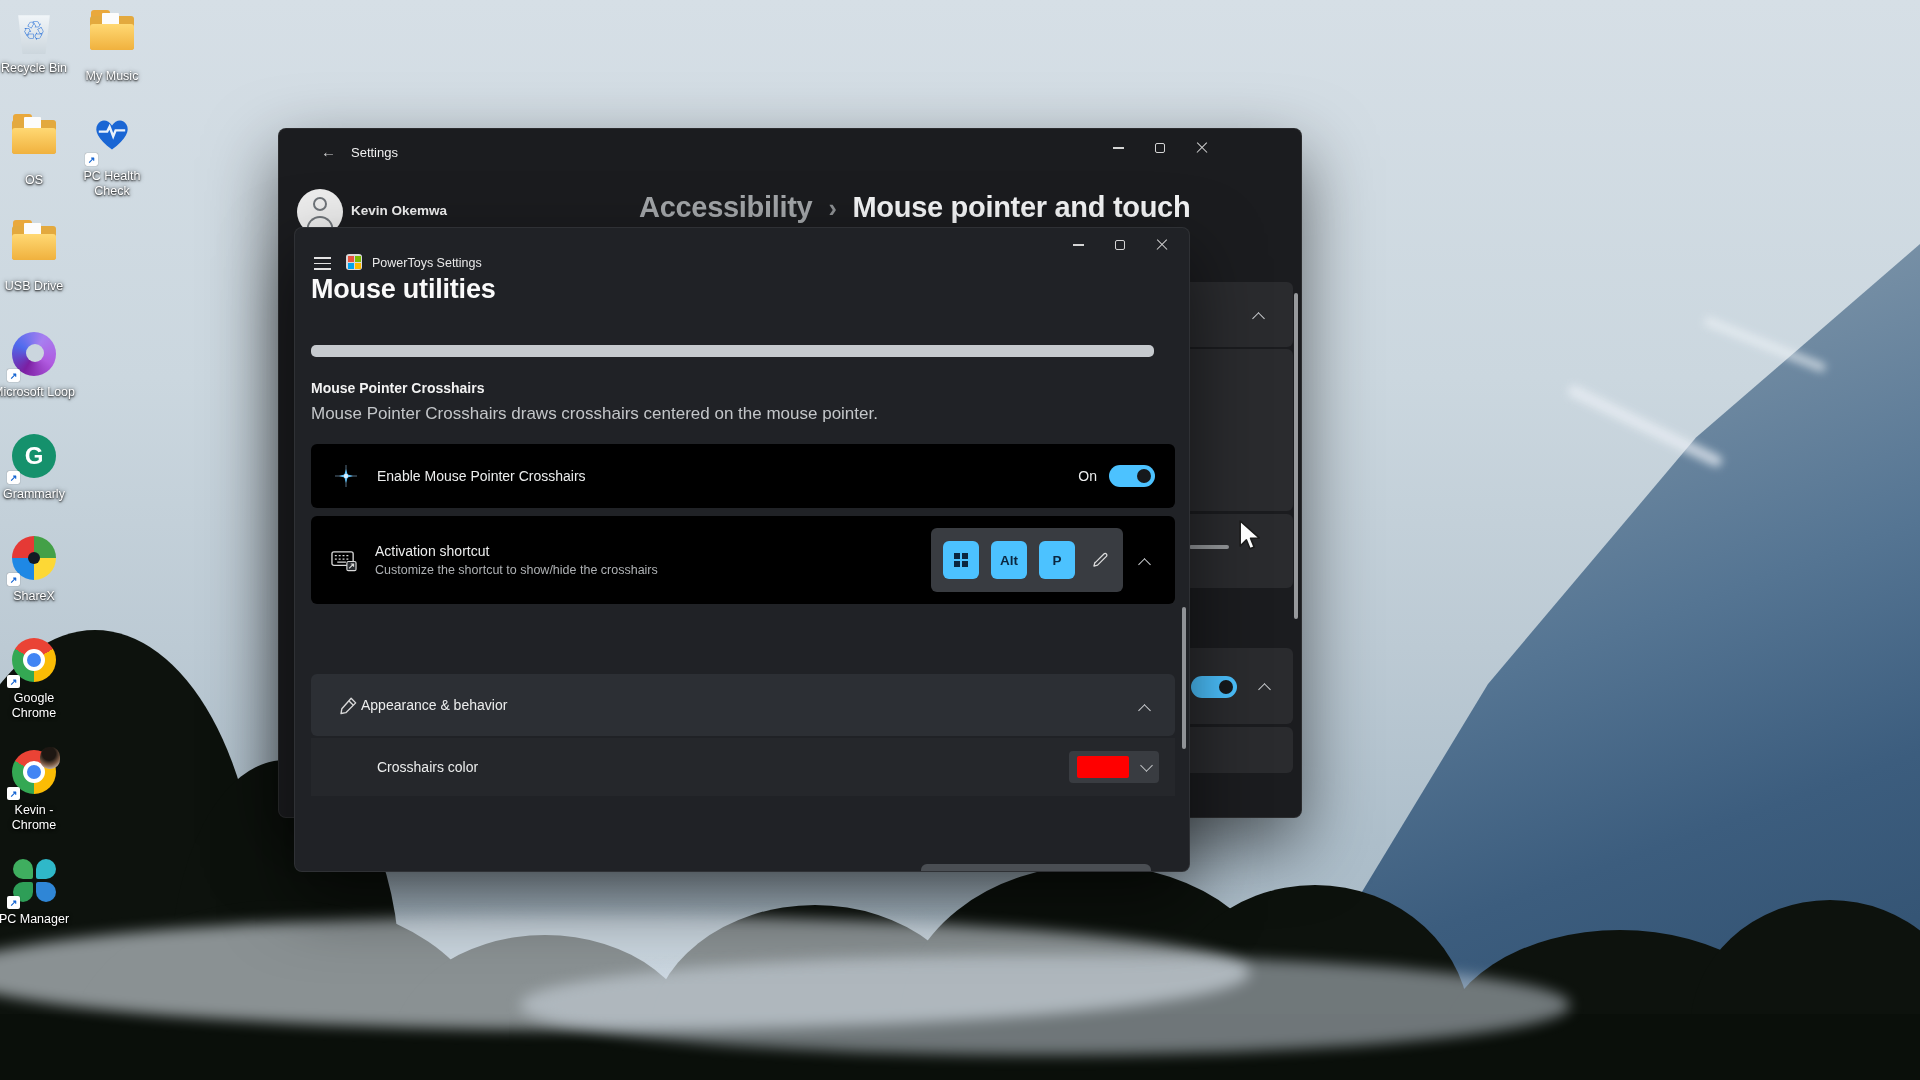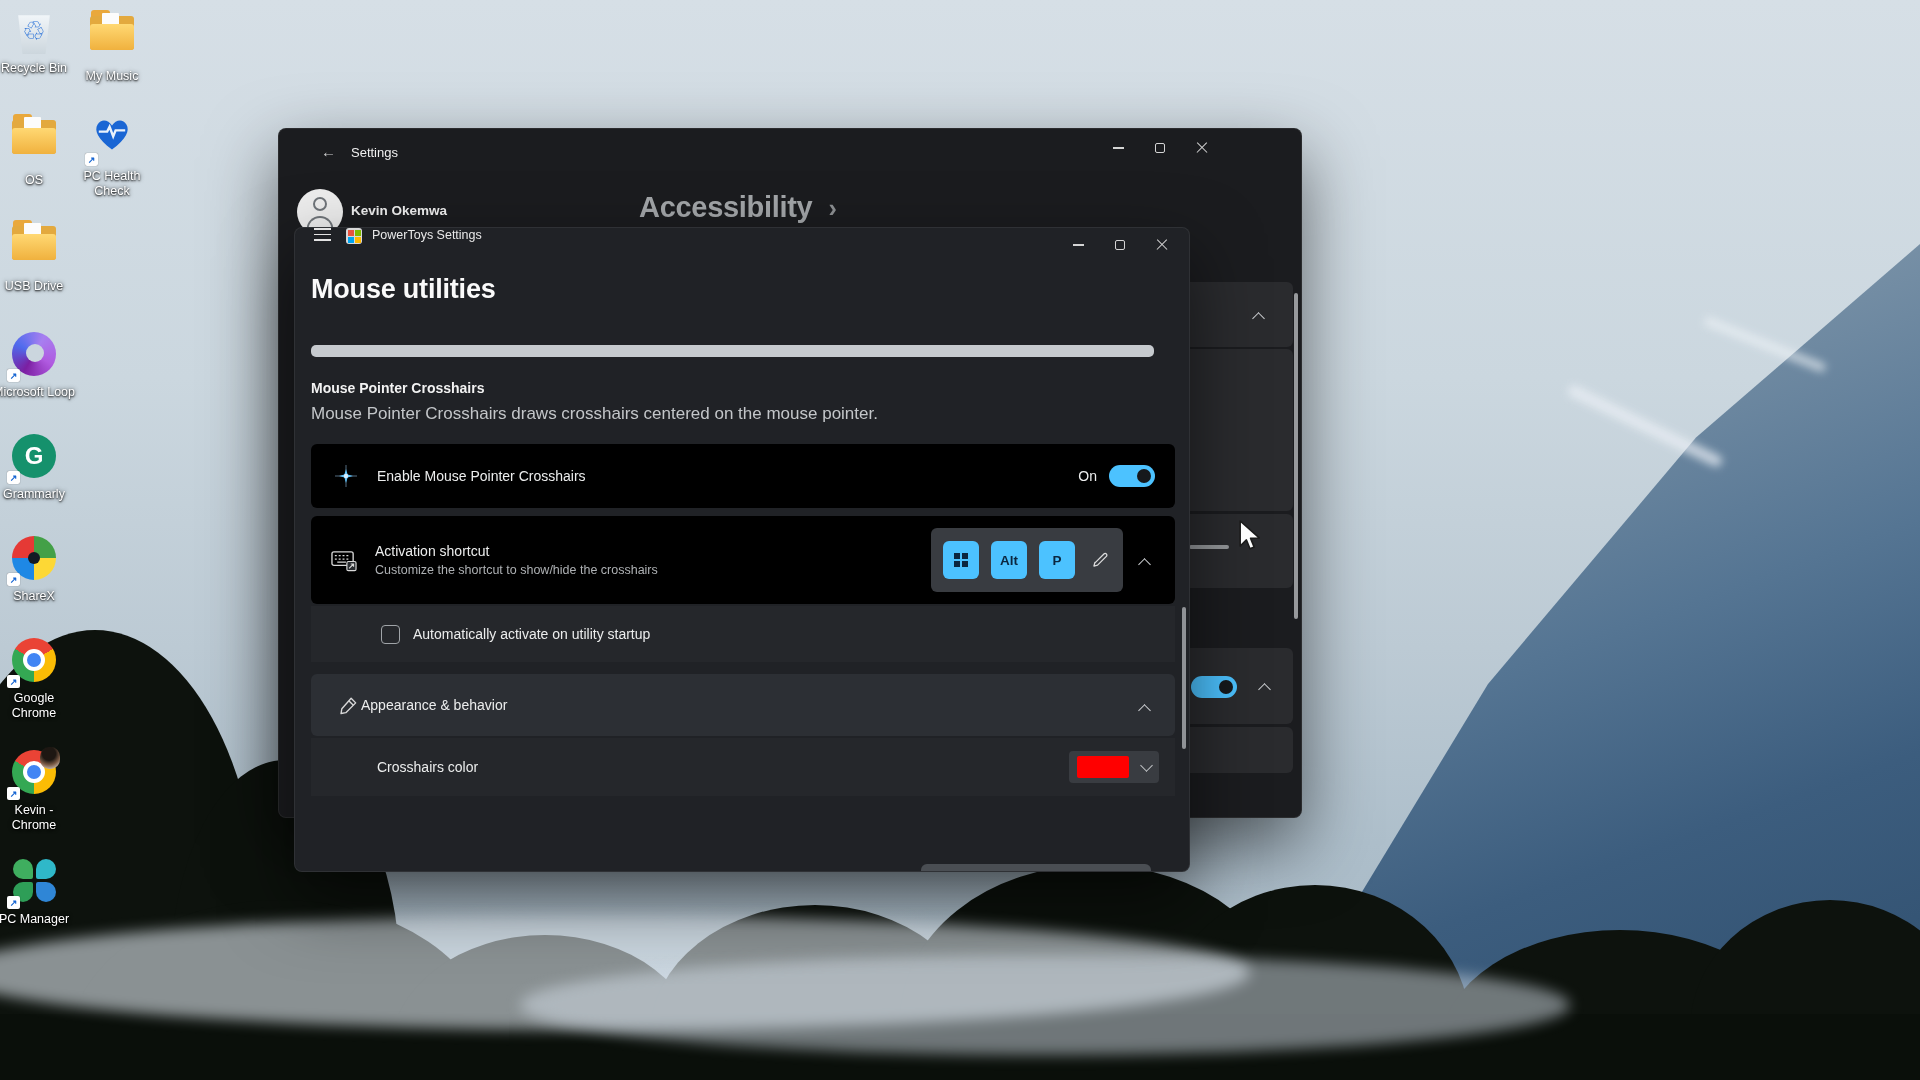--- a/index.html
+++ b/index.html
@@ -78,21 +78,21 @@
   .crumbs { position:absolute; left:360px; top:56px; height:44px; display:flex; align-items:center; gap:16px; font-size:29px; font-weight:600; letter-spacing:-.3px; }
   .crumb-parent { color:#a3a6a9; }
   .crumb-sep { color:#8d9093; font-size:25px; padding-top:2px; }
   .crumb-cur { color:#f4f5f6; }
 
   
   .rcard { position:absolute; left:700px; width:314px; background:#2a2b2e; border-radius:6px; }
   .sbar-v { position:absolute; left:1015px; top:164px; width:3.5px; height:326px; background:#97999c; border-radius:2px; }
 
   
-  .pt-title { position:absolute; left:0; top:0; right:0; height:36px; display:flex; align-items:flex-start; }
+  .pt-title { position:absolute; left:0; top:6px; right:0; height:36px; display:flex; align-items:flex-end; }
   .burger { margin-left:19px; width:17px; height:13px; display:flex; flex-direction:column; justify-content:space-between; }
   .burger i { display:block; height:1.6px; background:#e3e3e3; }
   .pticon { margin-left:15px; width:16px; height:16px; border-radius:3px; overflow:hidden; display:grid; grid-template-columns:1fr 1fr; grid-template-rows:1fr 1fr; gap:1px; background:#d9d9d9; padding:1.5px; }
   .pticon i:nth-child(1){background:#e8533f;} .pticon i:nth-child(2){background:#7fba00;}
   .pticon i:nth-child(3){background:#00a4ef;} .pticon i:nth-child(4){background:#ffb900;}
   .pt-title-text { margin-left:10px; font-size:12.5px; color:#e9e9e9; }
   .pt-controls { position:absolute; right:6px; top:2px; display:flex; }
 
   .pt-h1 { position:absolute; left:16px; top:46px; font-size:27px; font-weight:600; color:#fafafa; letter-spacing:-.2px; }
   .scroll-strip { position:absolute; left:16px; top:117px; width:843px; height:12px; border-radius:5px; background:#d5d9dc; opacity:.92; }
@@ -289,20 +289,21 @@
 
     <div class="avatar">
       <div class="av-head"></div>
       <div class="av-body"></div>
     </div>
     <div class="abs" style="left:72px;top:74px;font-size:13.5px;font-weight:600;color:#f0f0f0;">Kevin Okemwa</div>
 
     <div class="crumbs">
       <span class="crumb-parent">Accessibility</span>
       <span class="crumb-sep">›</span>
+      <span class="crumb-cur">Mouse pointer and touch</span>
     </div>
 
     <div class="rcard" style="top:153px;height:65px;">
       <span class="chv up" style="position:absolute;right:30px;top:28px;"></span>
     </div>
     <div class="rcard" style="top:220px;height:162px;"></div>
     <div class="rcard" style="top:385px;height:74px;">
       <div style="position:absolute;left:210px;top:31px;width:40px;height:3.5px;background:#95989b;border-radius:2px;"></div>
     </div>
     <div class="rcard" style="top:519px;height:76px;">
@@ -391,24 +392,20 @@
         <div class="key">P</div>
         <div style="margin-left:4px;display:flex;">
           <svg width="18" height="18" viewBox="0 0 17 17">
             <path d="M4 11 L12.2 2.8 a1.6 1.6 0 0 1 2.3 2.3 L6.2 13.3 L2.8 14.2 L3.7 10.8 Z" fill="none" stroke="#dcdcdc" stroke-width="1.2" stroke-linejoin="round"></path>
           </svg>
         </div>
       </div>
       <span class="chv up" style="position:absolute;right:26px;top:40px;"></span>
     </div>
 
-    <div class="card subrow" style="top:378px;height:56px;padding-left:70px;">
-      <div class="checkbox"></div>
-      <div class="card-label" style="margin-left:13px;">Automatically activate on utility startup</div>
-    </div>
 
     <div class="card header2" style="top:446px;height:62px;padding-left:24px;">
       <div class="lead-icon">
         <svg width="19" height="19" viewBox="0 0 18 18">
           <g fill="none" stroke="#d8d8d8" stroke-width="1.3" stroke-linejoin="round">
             <path d="M11.5 2.2 l4.3 4.3 -9.3 9.3 -4.6 0.8 0.8 -4.6 z"></path>
             <path d="M9.3 4.4 l4.3 4.3"></path>
           </g>
         </svg>
       </div>

